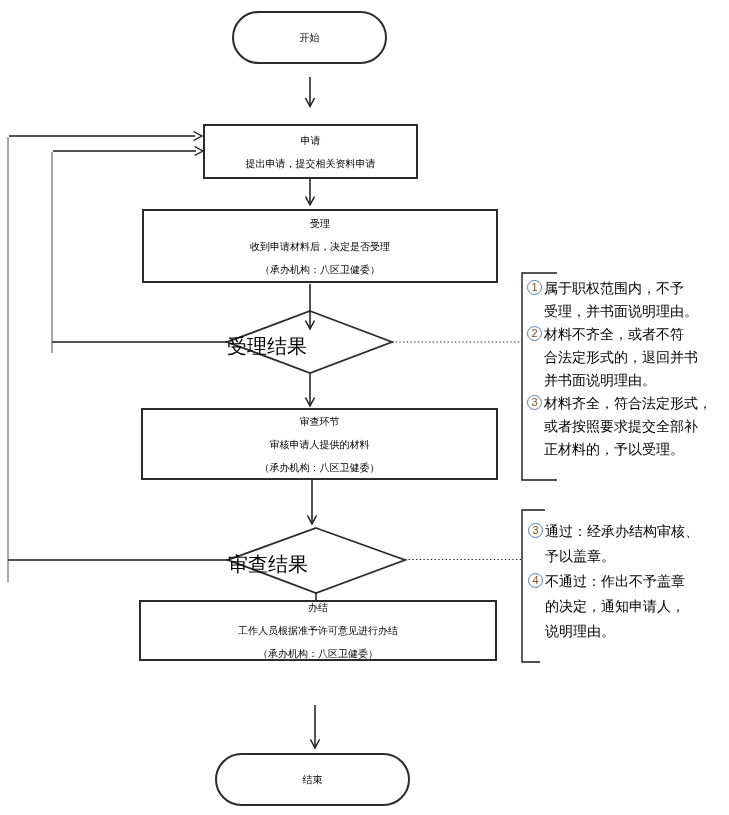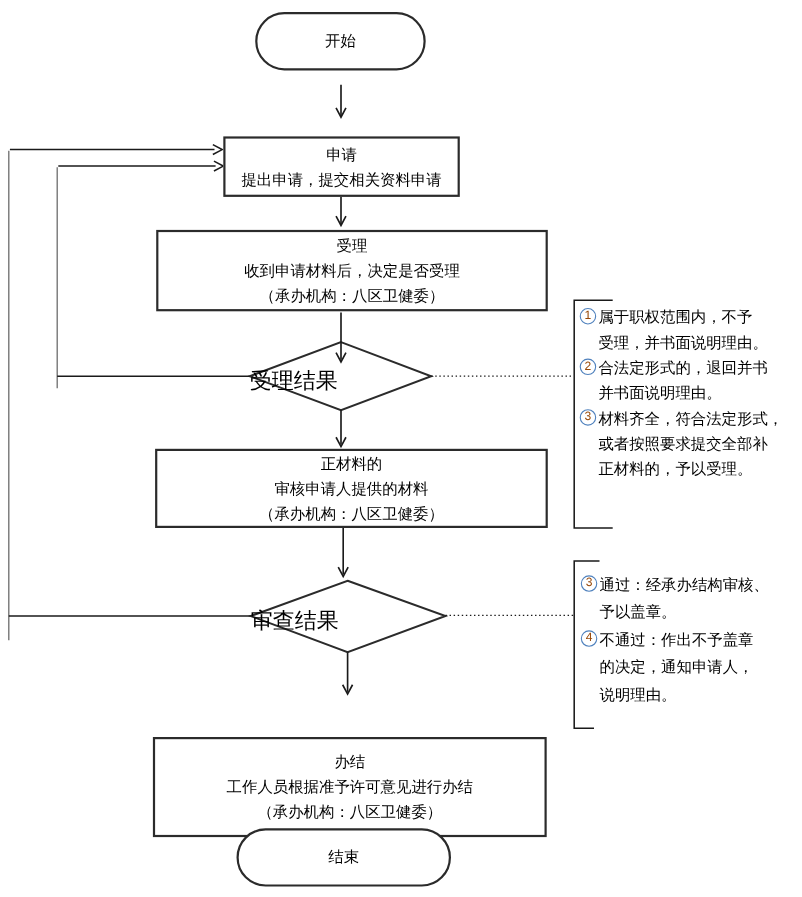--- a/index.html
+++ b/index.html
@@ -4,21 +4,21 @@
 <style>
   html,body{margin:0;padding:0;background:#ffffff;}
   #canvas{
     position:relative;width:729px;height:815px;background:#ffffff;overflow:hidden;
     font-family:"Liberation Sans","DejaVu Sans",sans-serif;color:#000;
   }
   #connectors{position:absolute;left:0;top:0;width:729px;height:815px;}
   .node{
     position:absolute;background:#fff;border:2px solid #2b2b2b;box-sizing:border-box;
     display:flex;flex-direction:column;justify-content:center;align-items:center;
-    font-size:14px;line-height:23px;text-align:center;
+    font-size:10px;line-height:23px;text-align:center;
   }
   .term{border-radius:27px;}
   .node .ln{white-space:nowrap;}
   .dlabel{
     position:absolute;font-size:20px;text-align:left;white-space:nowrap;
   }
   .note{
     position:absolute;font-size:14px;color:#000;
   }
   .note-item{display:flex;align-items:flex-start;}
@@ -97,48 +97,49 @@
 
   <div class="node" style="left:142px;top:209px;width:356px;height:74px;">
     <div class="ln">受理</div>
     <div class="ln">收到申请材料后，决定是否受理</div>
     <div class="ln">（承办机构：八区卫健委）</div>
   </div>
 
   <div class="dlabel" style="left:227px;top:333px;width:165px;">受理结果</div>
 
   <div class="node" style="left:141px;top:408px;width:357px;height:72px;">
-    <div class="ln">正材料的</div>
+    <div class="ln">审查环节</div>
     <div class="ln">审核申请人提供的材料</div>
     <div class="ln">（承办机构：八区卫健委）</div>
   </div>
 
   <div class="dlabel" style="left:228px;top:551px;width:177px;">审查结果</div>
 
-  <div class="node" style="left:139px;top:670px;width:358px;height:91px;">
+  <div class="node" style="left:139px;top:600px;width:358px;height:61px;">
     <div class="ln">办结</div>
     <div class="ln">工作人员根据准予许可意见进行办结</div>
     <div class="ln">（承办机构：八区卫健委）</div>
   </div>
 
   <div class="node term" style="left:215px;top:753px;width:195px;height:53px;">
     <span class="ln">结束</span>
   </div>
 
   <div class="note" id="note1" style="left:527px;top:277px;width:202px;">
     <div class="note-item">
       <span class="circ">1</span>
       <div class="nlines">
         <div>属于职权范围内，不予</div>
         <div>受理，并书面说明理由。</div>
       </div>
     </div>
     <div class="note-item">
       <span class="circ">2</span>
       <div class="nlines">
+        <div>材料不齐全，或者不符</div>
         <div>合法定形式的，退回并书</div>
         <div>并书面说明理由。</div>
       </div>
     </div>
     <div class="note-item">
       <span class="circ">3</span>
       <div class="nlines">
         <div>材料齐全，符合法定形式，</div>
         <div>或者按照要求提交全部补</div>
         <div>正材料的，予以受理。</div>

